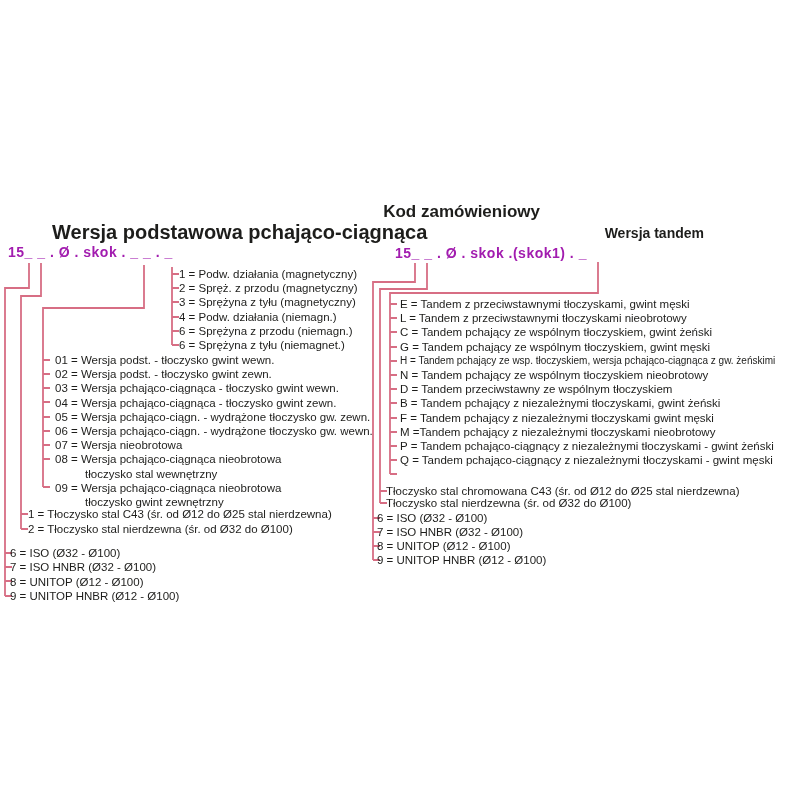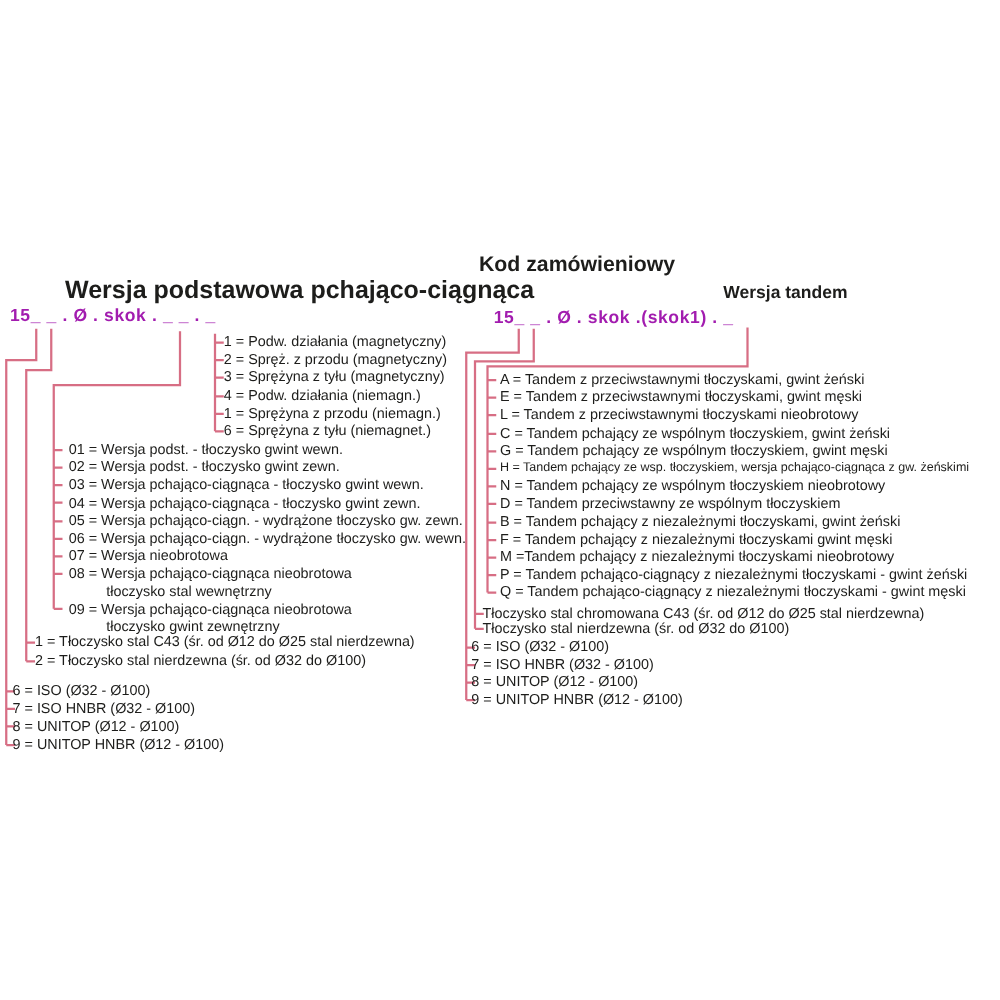--- a/index.html
+++ b/index.html
@@ -8,21 +8,21 @@
     background:#ffffff;
     font-family:"Liberation Sans", sans-serif;
     color:#1d1d1b;
     position:relative;
     overflow:hidden;
   }
   .canvas{position:absolute;left:0;top:0;width:800px;height:800px;}
   .hdr{position:absolute;font-weight:bold;text-align:right;white-space:nowrap;}
   #main-title{left:300px;top:202px;width:240px;font-size:17px;}
   #left-header{left:52px;top:221px;width:290px;font-size:20px;}
-  #right-header{left:438px;top:225px;width:240px;font-size:14px;}
+  #right-header{left:464px;top:225px;width:240px;font-size:14px;}
   .code{
     position:absolute;font-weight:bold;font-size:14px;
     letter-spacing:0.5px;white-space:pre;color:#a21caf;
   }
   #left-code{left:8px;top:244px;}
   #right-code{left:395px;top:245px;}
   .list{position:absolute;white-space:nowrap;font-size:11.5px;}
   .list .row{height:14.2px;line-height:14.2px;}
   #left-rod-list .row{height:15px;line-height:15px;}
   #left-series-list .row{height:14.3px;line-height:14.3px;}
@@ -53,21 +53,21 @@
   <div class="hdr" id="right-header">Wersja tandem</div>
 
   <div class="code" id="left-code">15_ _ . Ø . skok . _ _ . _</div>
   <div class="code" id="right-code">15_ _ . Ø . skok .(skok1) . _</div>
 
   <div class="list" id="left-function-list" style="left:179px;top:267px;">
     <div class="row">1 = Podw. działania (magnetyczny)</div>
     <div class="row">2 = Spręż. z przodu (magnetyczny)</div>
     <div class="row">3 = Sprężyna z tyłu (magnetyczny)</div>
     <div class="row">4 = Podw. działania (niemagn.)</div>
-    <div class="row">1 = Sprężyna z przodu (niemagn.)</div>
+    <div class="row">6 = Sprężyna z przodu (niemagn.)</div>
     <div class="row">6 = Sprężyna z tyłu (niemagnet.)</div>
   </div>
 
   <div class="list" id="left-version-list" style="left:55px;top:353px;">
     <div class="row">01 = Wersja podst. - tłoczysko gwint wewn.</div>
     <div class="row">02 = Wersja podst. - tłoczysko gwint zewn.</div>
     <div class="row">03 = Wersja pchająco-ciągnąca - tłoczysko gwint wewn.</div>
     <div class="row">04 = Wersja pchająco-ciągnąca - tłoczysko gwint zewn.</div>
     <div class="row">05 = Wersja pchająco-ciągn. - wydrążone tłoczysko gw. zewn.</div>
     <div class="row">06 = Wersja pchająco-ciągn. - wydrążone tłoczysko gw. wewn.</div>
@@ -84,21 +84,20 @@
   </div>
 
   <div class="list" id="left-series-list" style="left:10px;top:546px;">
     <div class="row">6 = ISO (Ø32 - Ø100)</div>
     <div class="row">7 = ISO HNBR (Ø32 - Ø100)</div>
     <div class="row">8 = UNITOP (Ø12 - Ø100)</div>
     <div class="row">9 = UNITOP HNBR (Ø12 - Ø100)</div>
   </div>
 
   <div class="list" id="right-tandem-list" style="left:400px;top:297px;">
-    <div class="row">A = Tandem z przeciwstawnymi tłoczyskami, gwint żeński</div>
     <div class="row">E = Tandem z przeciwstawnymi tłoczyskami, gwint męski</div>
     <div class="row">L = Tandem z przeciwstawnymi tłoczyskami nieobrotowy</div>
     <div class="row">C = Tandem pchający ze wspólnym tłoczyskiem, gwint żeński</div>
     <div class="row">G = Tandem pchający ze wspólnym tłoczyskiem, gwint męski</div>
     <div class="row small">H = Tandem pchający ze wsp. tłoczyskiem, wersja pchająco-ciągnąca z gw. żeńskimi</div>
     <div class="row">N = Tandem pchający ze wspólnym tłoczyskiem nieobrotowy</div>
     <div class="row">D = Tandem przeciwstawny ze wspólnym tłoczyskiem</div>
     <div class="row">B = Tandem pchający z niezależnymi tłoczyskami, gwint żeński</div>
     <div class="row">F = Tandem pchający z niezależnymi tłoczyskami gwint męski</div>
     <div class="row">M =Tandem pchający z niezależnymi tłoczyskami nieobrotowy</div>

